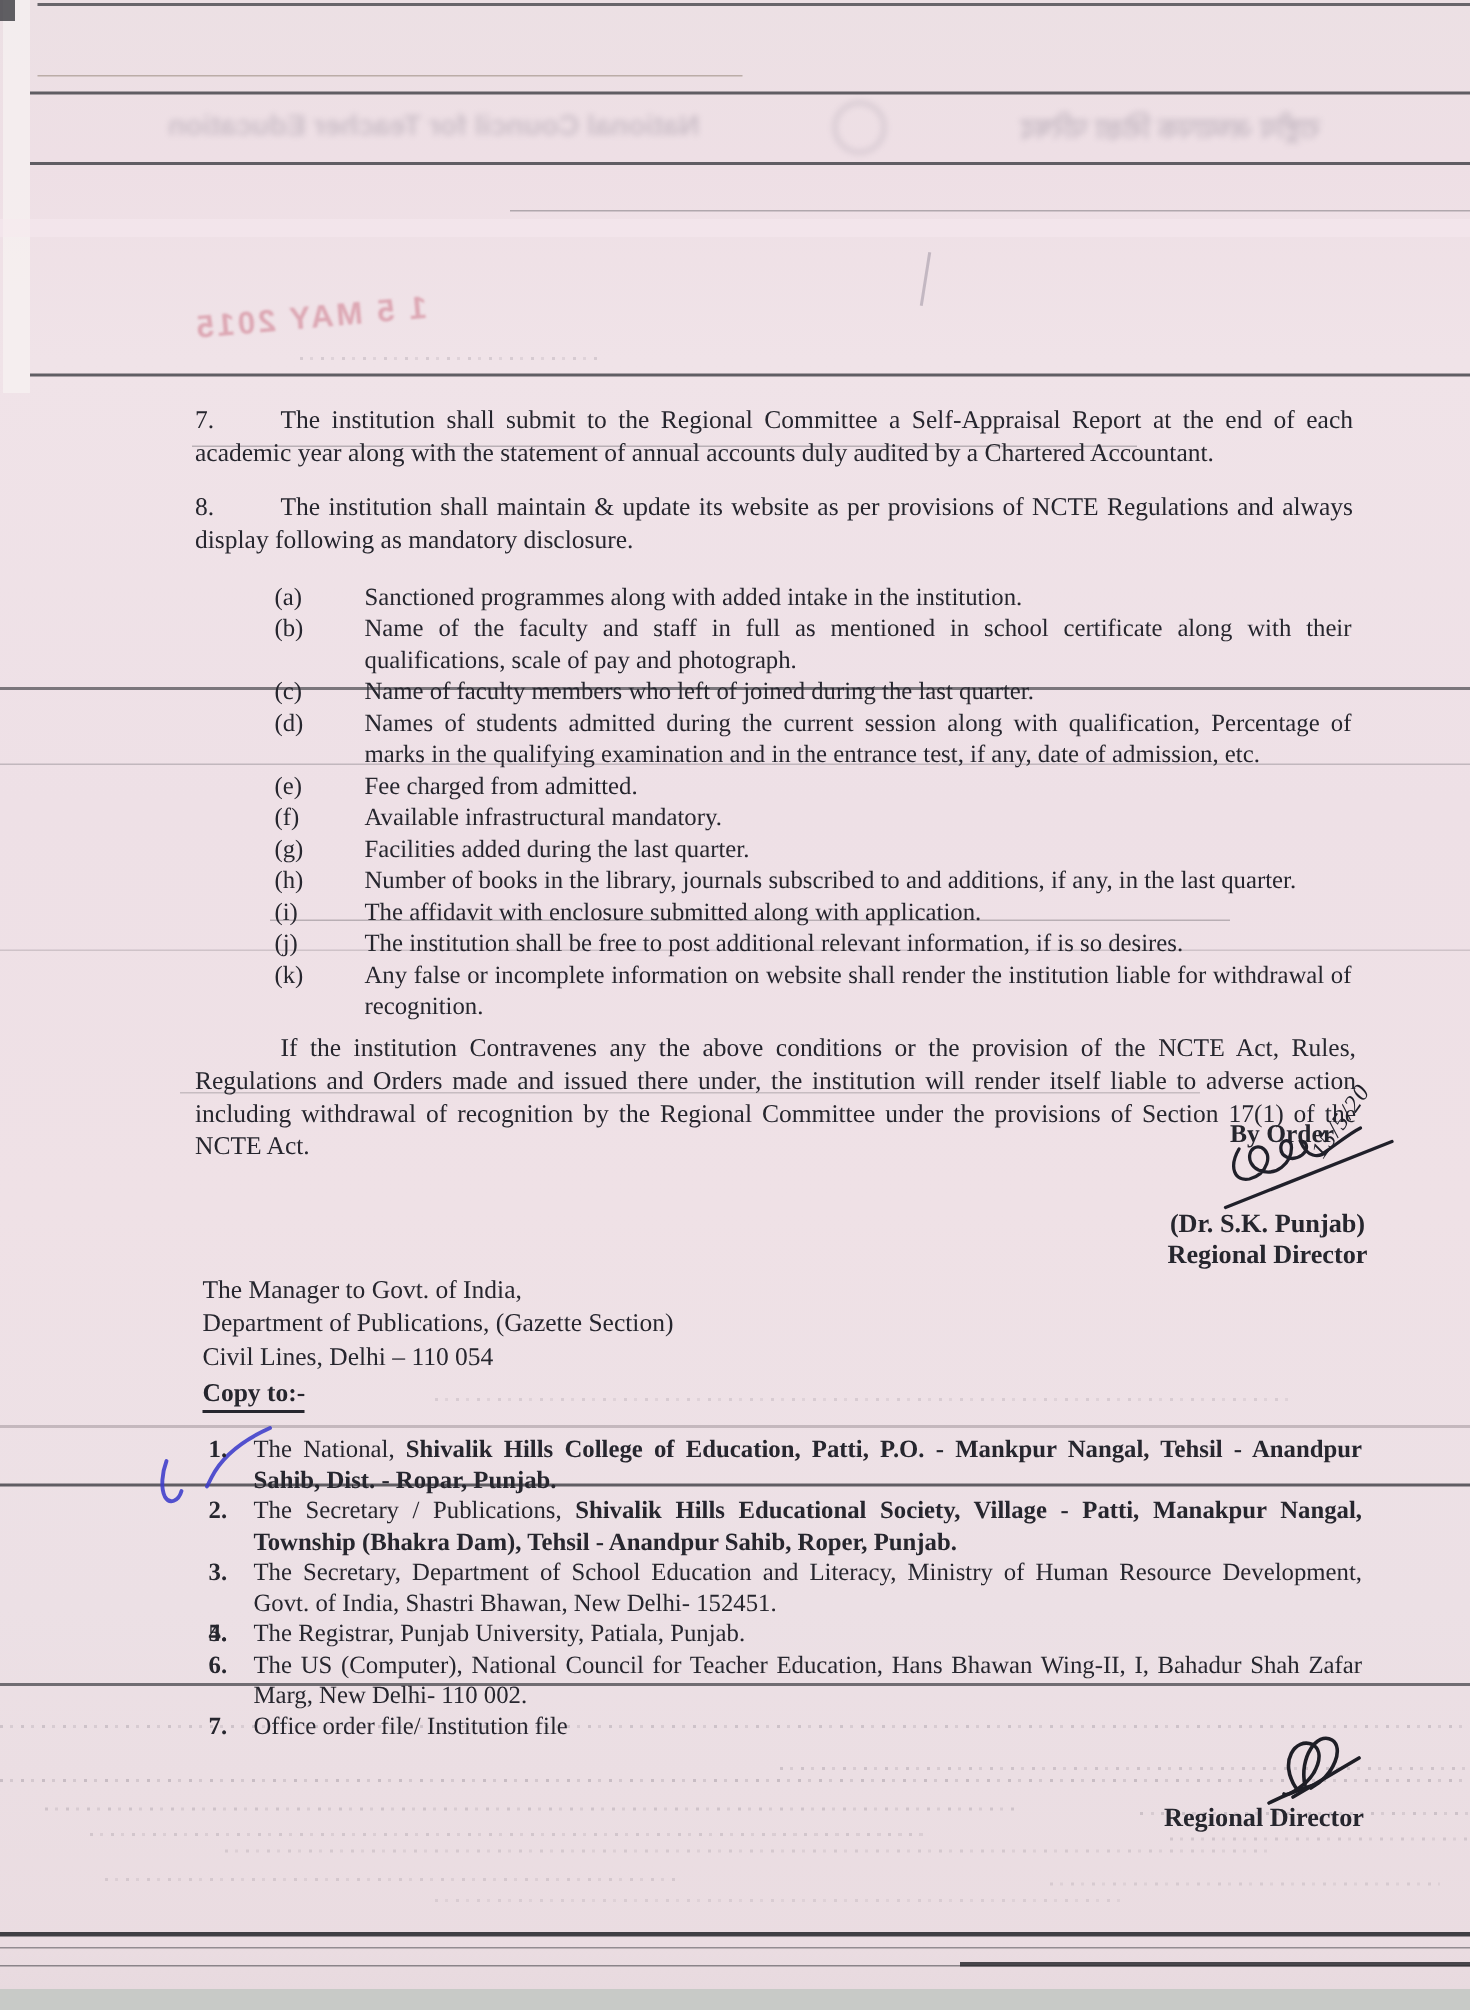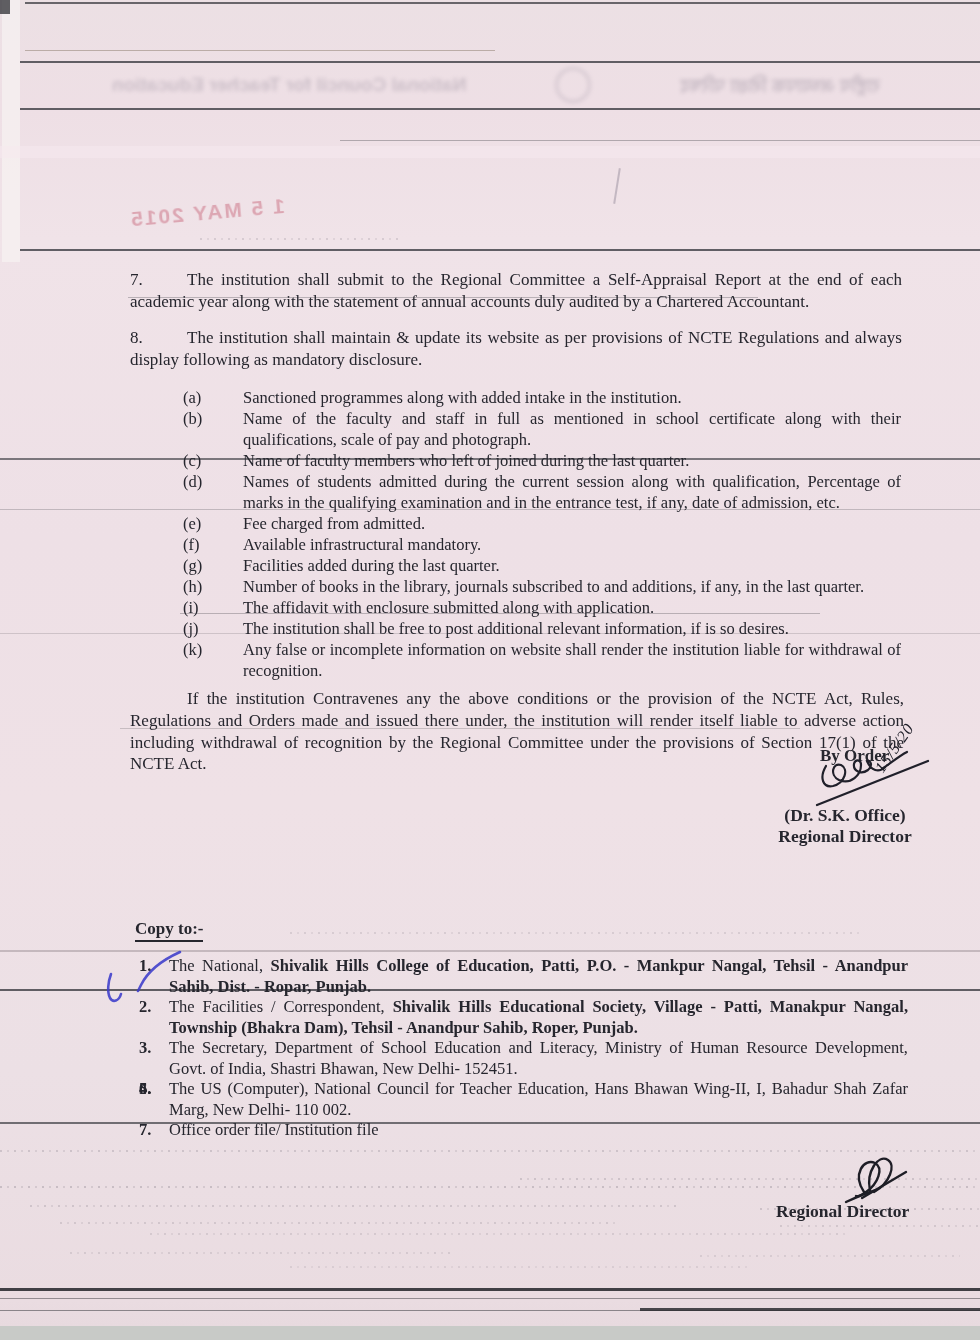--- a/index.html
+++ b/index.html
@@ -176,40 +176,45 @@
   <div class="byorder">By Order</div>
   <svg class="abs" style="left:810px;top:742px;" width="135" height="72" viewBox="0 0 135 72">
     <g fill="none" stroke="#20202a" stroke-width="2.2" stroke-linecap="round">
       <path d="M16,24 C9,36 13,46 23,44 C35,41 39,27 31,23 C23,20 19,33 29,38 C41,43 51,33 51,23 C51,17 45,17 44,22 C43,29 51,33 58,28 C63,24 61,18 57,19 C61,29 69,31 75,25"></path>
       <path d="M72,27 C81,21 89,14 97,10"></path>
       <path d="M7,63 L118,19"></path>
     </g>
   </svg>
   <div class="sigdate">15/5/20</div>
   <div class="signame">
-    <div>(Dr. S.K. Office)</div>
+    <div>(Dr. S.K. Punjab)</div>
     <div>Regional Director</div>
   </div>
 
+  <div class="addr">
+    <div>The Manager to Govt. of India,</div>
+    <div>Department of Publications, (Gazette Section)</div>
+    <div>Civil Lines, Delhi – 110 054</div>
+  </div>
 
   <div class="copyhead">Copy to:-</div>
 
   <svg class="abs" style="left:98px;top:948px;" width="95" height="60" viewBox="0 0 95 60">
     <g fill="none" stroke="#3d3dcb" stroke-width="2.6" stroke-linecap="round" opacity=".88">
       <path d="M82,4 C62,13 49,25 43,37 L40,43"></path>
       <path d="M13,26 C10,34 9,44 12,50 C15,55 21,53 23,46"></path>
     </g>
   </svg>
 
   <div class="copylist">
     <div class="citem"><span class="cnum">1.</span><span>The National, </span><b>Shivalik Hills College of Education, Patti, P.O. - Mankpur Nangal, Tehsil - Anandpur Sahib, Dist. - Ropar, Punjab.</b></div>
-    <div class="citem"><span class="cnum">2.</span><span>The Facilities / Correspondent, </span><b>Shivalik Hills Educational Society, Village - Patti, Manakpur Nangal, Township (Bhakra Dam), Tehsil - Anandpur Sahib, Roper, Punjab.</b></div>
+    <div class="citem"><span class="cnum">2.</span><span>The Secretary / Publications, </span><b>Shivalik Hills Educational Society, Village - Patti, Manakpur Nangal, Township (Bhakra Dam), Tehsil - Anandpur Sahib, Roper, Punjab.</b></div>
     <div class="citem"><span class="cnum">3.</span><span>The Secretary, Department of School Education and Literacy, Ministry of Human Resource Development, Govt. of India, Shastri Bhawan, New Delhi- 152451.</span></div>
     <div class="citem"><span class="cnum">4.</span></div>
-    <div class="citem"><span class="cnum">5.</span></div>
+    <div class="citem"><span class="cnum">5.</span><span>The Registrar, Punjab University, Patiala, Punjab.</span></div>
     <div class="citem"><span class="cnum">6.</span><span>The US (Computer), National Council for Teacher Education, Hans Bhawan Wing-II, I, Bahadur Shah Zafar Marg, New Delhi- 110 002.</span></div>
     <div class="citem"><span class="cnum">7.</span><span>Office order file/ Institution file</span></div>
   </div>
 
   <svg class="abs" style="left:826px;top:1150px;" width="92" height="58" viewBox="0 0 92 58">
     <g fill="none" stroke="#1e1e26" stroke-width="2.4" stroke-linecap="round">
       <path d="M38,42 C26,24 38,8 49,13 C58,18 52,34 40,42 C36,45 32,47 30,46"></path>
       <path d="M44,40 C40,22 52,4 62,10 C70,15 64,33 48,42"></path>
       <path d="M20,52 C30,47 40,43 50,40"></path>
       <path d="M36,48 L80,22"></path>

